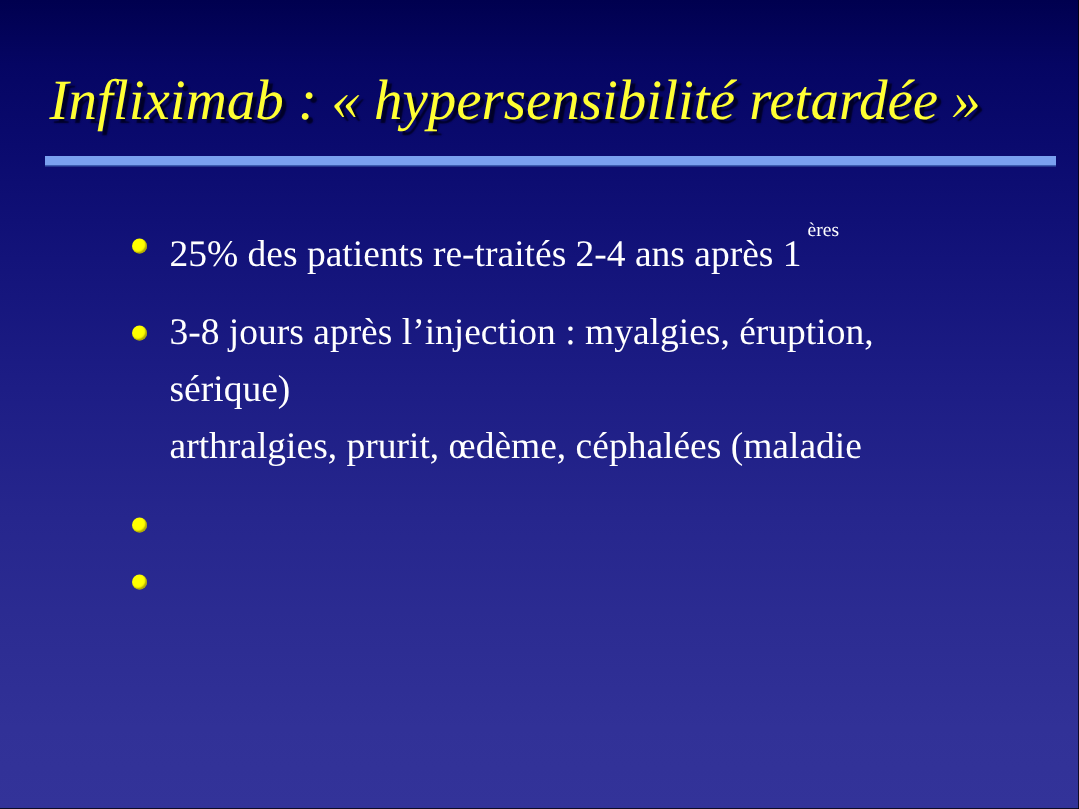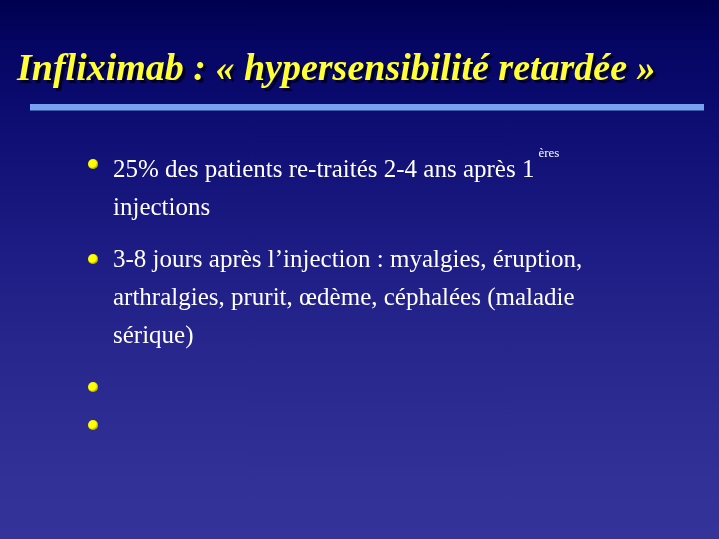--- a/index.html
+++ b/index.html
@@ -19,27 +19,27 @@
       #0a0a6e 18%,
       #13137a 32%,
       #1d1d85 48%,
       #26268d 64%,
       #2c2c92 78%,
       #313197 90%,
       #333399 100%);
   }
   .slide-title {
     position: absolute;
-    left: 17px;
+    left: 33px;
     top: 46px;
     width: 660px;
     font-size: 38px;
     line-height: 1.15;
     font-style: italic;
-    font-weight: bold;
+    font-weight: normal;
     color: #ffff33;
     text-shadow: 3px 3px 1px #000028;
     white-space: nowrap;
   }
   .title-rule {
     position: absolute;
     left: 30px;
     top: 104px;
     width: 674px;
     height: 6px;
@@ -96,30 +96,29 @@
   <div class="slide-title">Infliximab : « hypersensibilité retardée »</div>
 
   <div class="title-rule"></div>
 
   <div class="bullet-list">
 
     <div class="bullet-item">
       <span class="bullet-dot"></span>
       <div class="bullet-text">
         <span class="bullet-line"><span class="line-inline">25% des patients re-traités 2-4 ans après 1</span><sup class="sup">ères</sup></span>
-        <span class="bullet-line">injections</span>
       </div>
     </div>
 
     <div class="bullet-item">
       <span class="bullet-dot"></span>
       <div class="bullet-text">
         <span class="bullet-line">3-8 jours après l’injection : myalgies, éruption,</span>
+        <span class="bullet-line">sérique)</span>
         <span class="bullet-line">arthralgies, prurit, œdème, céphalées (maladie</span>
-        <span class="bullet-line">sérique)</span>
       </div>
     </div>
 
     <div class="bullet-item">
       <span class="bullet-dot"></span>
       <div class="bullet-text">
       </div>
     </div>
 
     <div class="bullet-item">

